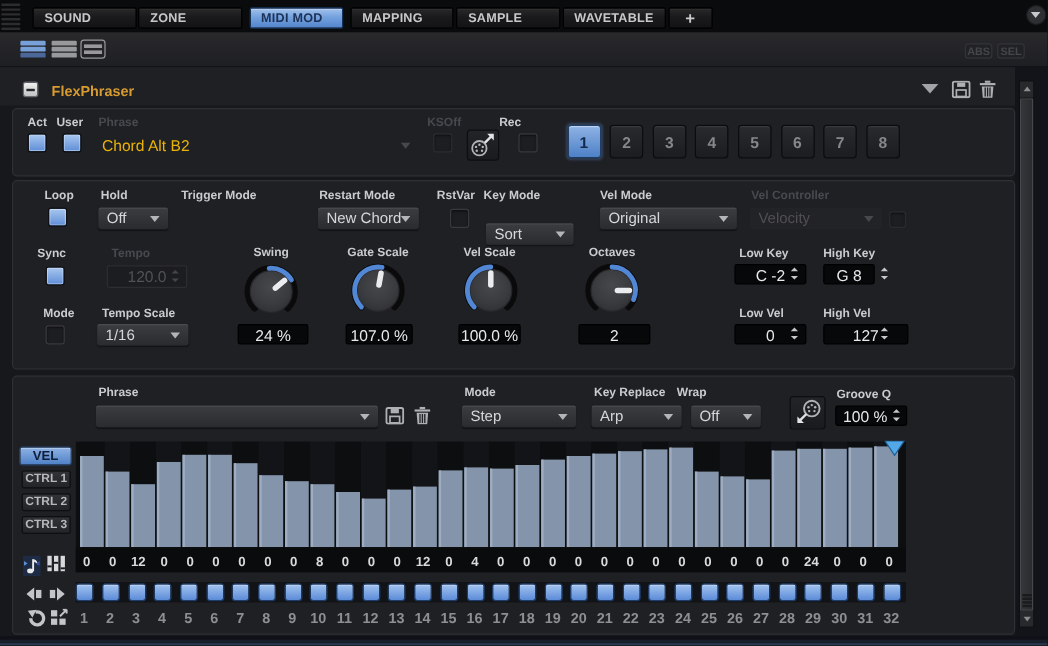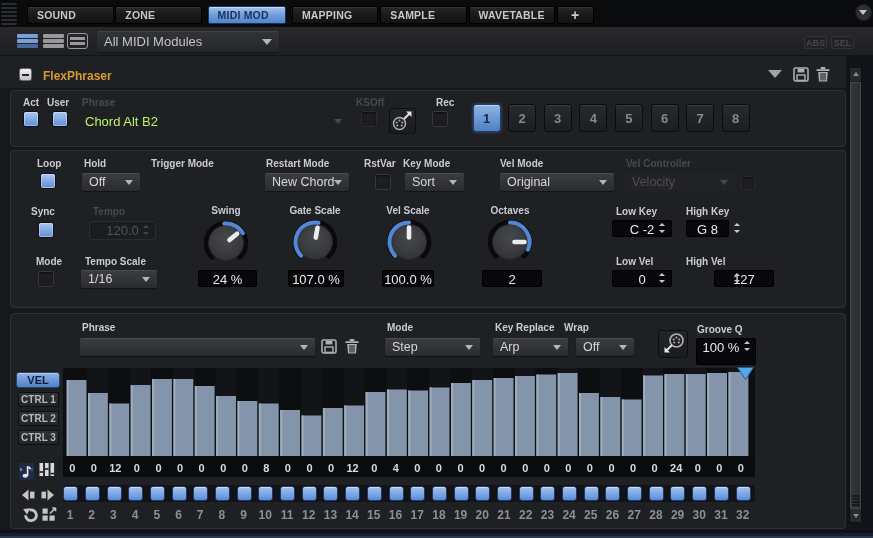--- a/index.html
+++ b/index.html
@@ -57,21 +57,20 @@
 <div class="abs" style="left:0;top:27px;width:873px;height:29px;background:linear-gradient(#29292c,#1e1f22);border-bottom:1px solid #121316"></div>
 <div class="abs" style="left:17px;top:34px;width:21px;height:3.5px;background:#79a1d9;border-radius:1px"></div>
 <div class="abs" style="left:17px;top:39px;width:21px;height:3.5px;background:#79a1d9;border-radius:1px"></div>
 <div class="abs" style="left:17px;top:44px;width:21px;height:3.5px;background:#4c689a;border-radius:1px"></div>
 <div class="abs" style="left:43px;top:34px;width:21px;height:3.5px;background:#98999b;border-radius:1px"></div>
 <div class="abs" style="left:43px;top:39px;width:21px;height:3.5px;background:#98999b;border-radius:1px"></div>
 <div class="abs" style="left:43px;top:44px;width:21px;height:3.5px;background:#98999b;border-radius:1px"></div>
 <div class="abs" style="left:67px;top:33px;width:21px;height:16px;border:1.5px solid #98999b;border-radius:3px"></div>
 <div class="abs" style="left:70px;top:37px;width:15px;height:3px;background:#98999b"></div>
 <div class="abs" style="left:70px;top:42px;width:15px;height:3px;background:#98999b"></div>
-<div class="dd" style="left:97px;top:31px;width:182px;height:21px;line-height:21px;font-size:13px;background:linear-gradient(#333436,#252628);color:#c3c4c6"><span>All MIDI Modules</span><i style="top:8px;border-left-width:5.5px;border-right-width:5.5px;border-top-width:6px"></i></div>
 <div class="abs" style="left:804px;top:36px;width:23px;height:13px;background:#212225;border:1px solid #333438;border-radius:3px;font:bold 9px 'Liberation Sans',sans-serif;color:#44464a;text-align:center;line-height:12px">ABS</div>
 <div class="abs" style="left:831px;top:36px;width:23px;height:13px;background:#212225;border:1px solid #333438;border-radius:3px;font:bold 9px 'Liberation Sans',sans-serif;color:#44464a;text-align:center;line-height:12px">SEL</div>
 <div class="abs" style="left:0;top:56px;width:846px;height:32px;background:#1f2024"></div>
 <div class="abs" style="left:19px;top:68px;width:13px;height:13px;border-radius:2.5px;background:linear-gradient(#f0f0f1,#c2c3c5);border:1px solid #6a6b6e"></div>
 <div class="abs" style="left:22px;top:73.5px;width:7px;height:2.5px;background:#26272a"></div>
 <div class="abs" style="left:43px;top:69px;font:bold 12px 'Liberation Sans',sans-serif;color:#d79b31">FlexPhraser</div>
 <div class="abs" style="left:768px;top:70px;width:0;height:0;border-left:7px solid transparent;border-right:7px solid transparent;border-top:8.5px solid #a2a3a5"></div>
 <svg class="abs" style="left:793px;top:67px" width="16" height="15" viewBox="0 0 16 15">
 <rect x="1" y="1" width="14" height="13" rx="1.5" fill="none" stroke="#aeb0b2" stroke-width="1.6"></rect>
 <rect x="4.6" y="1.8" width="6.8" height="3.6" fill="#aeb0b2"></rect>
@@ -97,56 +96,56 @@
 <div class="abs" style="left:850px;top:509px;width:11px;height:13px;background:#28292c"></div>
 <div class="abs" style="left:852.5px;top:513.5px;width:0;height:0;border-left:3.5px solid transparent;border-right:3.5px solid transparent;border-top:4.5px solid #8b8c8e"></div>
 <div class="abs" style="left:10px;top:90px;width:836px;height:57px;background:#1f2024;border:1px solid #2e3036;border-radius:4px"></div>
 <div class="abs" style="left:10px;top:150px;width:836px;height:158px;background:#1f2024;border:1px solid #2e3036;border-radius:4px"></div>
 <div class="abs" style="left:10px;top:313px;width:836px;height:216px;background:#1f2024;border:1px solid #2e3036;border-radius:4px"></div>
 <div class="lbl" style="left:23px;top:97px">Act</div>
 <div class="lbl" style="left:47px;top:97px">User</div>
 <div class="cbon" style="left:23px;top:111px"></div>
 <div class="cbon" style="left:52px;top:111px"></div>
 <div class="lbl dis" style="left:82px;top:97px">Phrase</div>
-<div class="abs" style="left:85px;top:114px;font:13px 'Liberation Sans',sans-serif;color:#bef264">Chord Alt B2</div>
+<div class="abs" style="left:85px;top:114px;font:13px 'Liberation Sans',sans-serif;color:#eab308">Chord Alt B2</div>
 <div class="abs" style="left:334px;top:119px;width:0;height:0;border-left:4.5px solid transparent;border-right:4.5px solid transparent;border-top:5px solid #47484c"></div>
 <div class="lbl dis" style="left:356px;top:97px">KSOff</div>
 <div class="cboff" style="left:361px;top:111px;border-color:#2b2c2f"></div>
 <div class="abs" style="left:389px;top:108px;width:27px;height:26px;background:linear-gradient(#232427,#1a1b1e);border:1px solid #0d0e10;border-radius:3px"></div>
 <svg class="abs" style="left:390px;top:109px" width="25" height="24" viewBox="0 0 25 24">
 <circle cx="9.5" cy="14.5" r="6" fill="none" stroke="#b2b3b5" stroke-width="1.5"></circle>
 <circle cx="9.5" cy="11.6" r="1" fill="#b2b3b5"></circle>
       <circle cx="6.7" cy="13.4" r="1" fill="#b2b3b5"></circle>
       <circle cx="12.3" cy="13.4" r="1" fill="#b2b3b5"></circle>
       <circle cx="7.3" cy="16.6" r="1" fill="#b2b3b5"></circle>
       <circle cx="11.7" cy="16.6" r="1" fill="#b2b3b5"></circle>
 <line x1="14" y1="10" x2="20" y2="4" stroke="#e2e3e5" stroke-width="2"></line>
 <path d="M21.5 2.5 L21.5 8 L16 2.5 Z" fill="#e2e3e5"></path>
 </svg>
-<div class="lbl" style="left:436px;top:97px">Rec</div>
+<div class="lbl" style="left:416px;top:97px">Rec</div>
 <div class="cboff" style="left:432px;top:111px"></div>
 <div class="abs" style="left:472.5px;top:104px;width:28px;height:28px;border-radius:3px;background:linear-gradient(#8fb3e5,#4d80c6);border:1px solid #203f66;box-shadow:inset 0 1px 0 rgba(255,255,255,.4),0 0 3px rgba(110,160,230,.5);font:bold 13px 'Liberation Sans',sans-serif;color:#15294c;text-align:center;line-height:27px">1</div>
 <div class="abs" style="left:508.1px;top:104px;width:28px;height:28px;border-radius:3px;background:linear-gradient(#292a2d,#1c1d20);border:1px solid #0b0c0e;box-shadow:inset 0 1px 0 rgba(255,255,255,.07);font:bold 13px 'Liberation Sans',sans-serif;color:#86888b;text-align:center;line-height:27px">2</div>
 <div class="abs" style="left:543.7px;top:104px;width:28px;height:28px;border-radius:3px;background:linear-gradient(#292a2d,#1c1d20);border:1px solid #0b0c0e;box-shadow:inset 0 1px 0 rgba(255,255,255,.07);font:bold 13px 'Liberation Sans',sans-serif;color:#86888b;text-align:center;line-height:27px">3</div>
 <div class="abs" style="left:579.3px;top:104px;width:28px;height:28px;border-radius:3px;background:linear-gradient(#292a2d,#1c1d20);border:1px solid #0b0c0e;box-shadow:inset 0 1px 0 rgba(255,255,255,.07);font:bold 13px 'Liberation Sans',sans-serif;color:#86888b;text-align:center;line-height:27px">4</div>
 <div class="abs" style="left:614.9px;top:104px;width:28px;height:28px;border-radius:3px;background:linear-gradient(#292a2d,#1c1d20);border:1px solid #0b0c0e;box-shadow:inset 0 1px 0 rgba(255,255,255,.07);font:bold 13px 'Liberation Sans',sans-serif;color:#86888b;text-align:center;line-height:27px">5</div>
 <div class="abs" style="left:650.5px;top:104px;width:28px;height:28px;border-radius:3px;background:linear-gradient(#292a2d,#1c1d20);border:1px solid #0b0c0e;box-shadow:inset 0 1px 0 rgba(255,255,255,.07);font:bold 13px 'Liberation Sans',sans-serif;color:#86888b;text-align:center;line-height:27px">6</div>
 <div class="abs" style="left:686.1px;top:104px;width:28px;height:28px;border-radius:3px;background:linear-gradient(#292a2d,#1c1d20);border:1px solid #0b0c0e;box-shadow:inset 0 1px 0 rgba(255,255,255,.07);font:bold 13px 'Liberation Sans',sans-serif;color:#86888b;text-align:center;line-height:27px">7</div>
 <div class="abs" style="left:721.7px;top:104px;width:28px;height:28px;border-radius:3px;background:linear-gradient(#292a2d,#1c1d20);border:1px solid #0b0c0e;box-shadow:inset 0 1px 0 rgba(255,255,255,.07);font:bold 13px 'Liberation Sans',sans-serif;color:#86888b;text-align:center;line-height:27px">8</div>
 <div class="lbl" style="left:37px;top:158px">Loop</div>
 <div class="cbon" style="left:40px;top:173px"></div>
 <div class="lbl" style="left:84px;top:158px">Hold</div>
 <div class="dd" style="left:82px;top:173px;width:58px">Off<i></i></div>
 <div class="lbl" style="left:151px;top:158px">Trigger Mode</div>
 <div class="lbl" style="left:266px;top:158px">Restart Mode</div>
 <div class="dd" style="left:265px;top:173px;width:84px">New Chord<i></i></div>
 <div class="lbl" style="left:364px;top:158px">RstVar</div>
 <div class="cboff" style="left:375px;top:174px"></div>
 <div class="lbl" style="left:403px;top:158px">Key Mode</div>
-<div class="dd" style="left:405px;top:173px;width:59px">Sort<i></i></div>
+<div class="dd" style="left:405px;top:186px;width:73px">Sort<i></i></div>
 <div class="lbl" style="left:500px;top:158px">Vel Mode</div>
 <div class="dd" style="left:500px;top:173px;width:114px">Original<i></i></div>
 <div class="lbl dis" style="left:626px;top:158px">Vel Controller</div>
 <div class="dd ddis" style="left:625px;top:173px;width:110px">Velocity<i></i></div>
 <div class="cboff" style="left:741px;top:176px;width:14px;height:14px;border-color:#2a2b2e"></div>
 <div class="lbl" style="left:31px;top:206px">Sync</div>
 <div class="cbon" style="left:38px;top:222px"></div>
 <div class="lbl dis" style="left:93px;top:206px">Tempo</div>
 <div class="abs" style="left:89px;top:221px;width:67px;height:19px;background:#1c1d20;border:1px solid #2c2d30;border-radius:2px;font:13px 'Liberation Sans',sans-serif;color:#505257;text-align:center;line-height:18px">120.0</div>
 <div class="spin sdis" style="left:143px;top:225px">
@@ -205,21 +204,21 @@
 <div class="cboff" style="left:38px;top:271px"></div>
 <div class="lbl" style="left:85px;top:256px">Tempo Scale</div>
 <div class="dd" style="left:81px;top:270px;width:76px">1/16<i></i></div>
 <div class="lbl" style="left:616px;top:256px">Low Vel</div>
 <div class="lbl" style="left:686px;top:256px">High Vel</div>
 <div class="vbox" style="left:612px;top:270px;width:60px">0</div>
 <div class="spin" style="left:659px;top:273px">
       <b></b>
       <u></u>
     </div>
-<div class="vbox" style="left:714px;top:270px;width:60px">127</div>
+<div class="vbox" style="left:686px;top:270px;width:71px">127</div>
 <div class="spin" style="left:734px;top:273px">
       <b></b>
       <u></u>
     </div>
 <div class="lbl" style="left:82px;top:322px">Phrase</div>
 <div class="dd" style="left:80px;top:338px;width:235px">
       <i></i>
     </div>
 <svg class="abs" style="left:321px;top:339px" width="16" height="15" viewBox="0 0 16 15">
 <rect x="1" y="1" width="14" height="13" rx="1.5" fill="none" stroke="#aeb0b2" stroke-width="1.6"></rect>
@@ -245,21 +244,21 @@
 <circle cx="16.5" cy="9.5" r="6.5" fill="none" stroke="#b2b3b5" stroke-width="1.6"></circle>
 <circle cx="16.5" cy="6.6" r="1" fill="#b2b3b5"></circle>
       <circle cx="13.7" cy="8.4" r="1" fill="#b2b3b5"></circle>
       <circle cx="19.3" cy="8.4" r="1" fill="#b2b3b5"></circle>
       <circle cx="14.3" cy="11.6" r="1" fill="#b2b3b5"></circle>
       <circle cx="18.7" cy="11.6" r="1" fill="#b2b3b5"></circle>
 <line x1="12" y1="14" x2="6" y2="20" stroke="#e2e3e5" stroke-width="2"></line>
 <path d="M4.5 21.5 L4.5 16 L10 21.5 Z" fill="#e2e3e5"></path>
 </svg>
 <div class="lbl" style="left:697px;top:324px">Groove Q</div>
-<div class="vbox" style="left:696px;top:338px;width:60px;height:27px;padding-right:10px">100&nbsp;%</div>
+<div class="vbox" style="left:696px;top:338px;width:60px;height:17px;padding-right:10px">100&nbsp;%</div>
 <div class="spin" style="left:744px;top:341px">
       <b></b>
       <u></u>
     </div>
 <div class="abs" style="left:16px;top:372px;width:44px;height:16px;border-radius:3px;background:linear-gradient(#8fb2e4,#4f81c7);border:1px solid #26456d;box-shadow:inset 0 1px 0 rgba(255,255,255,.4);font:bold 11px 'Liberation Sans',sans-serif;color:#0f1e3a;text-align:center;line-height:15px">VEL</div>
 <div class="ctab" style="top:391.5px">CTRL 1</div>
 <div class="ctab" style="top:410.5px">CTRL 2</div>
 <div class="ctab" style="top:429.5px">CTRL 3</div>
 <svg class="abs" style="left:63px;top:368px" width="692" height="88">
       <rect x="0" y="0" width="692" height="88" fill="#0d0e10"></rect>

